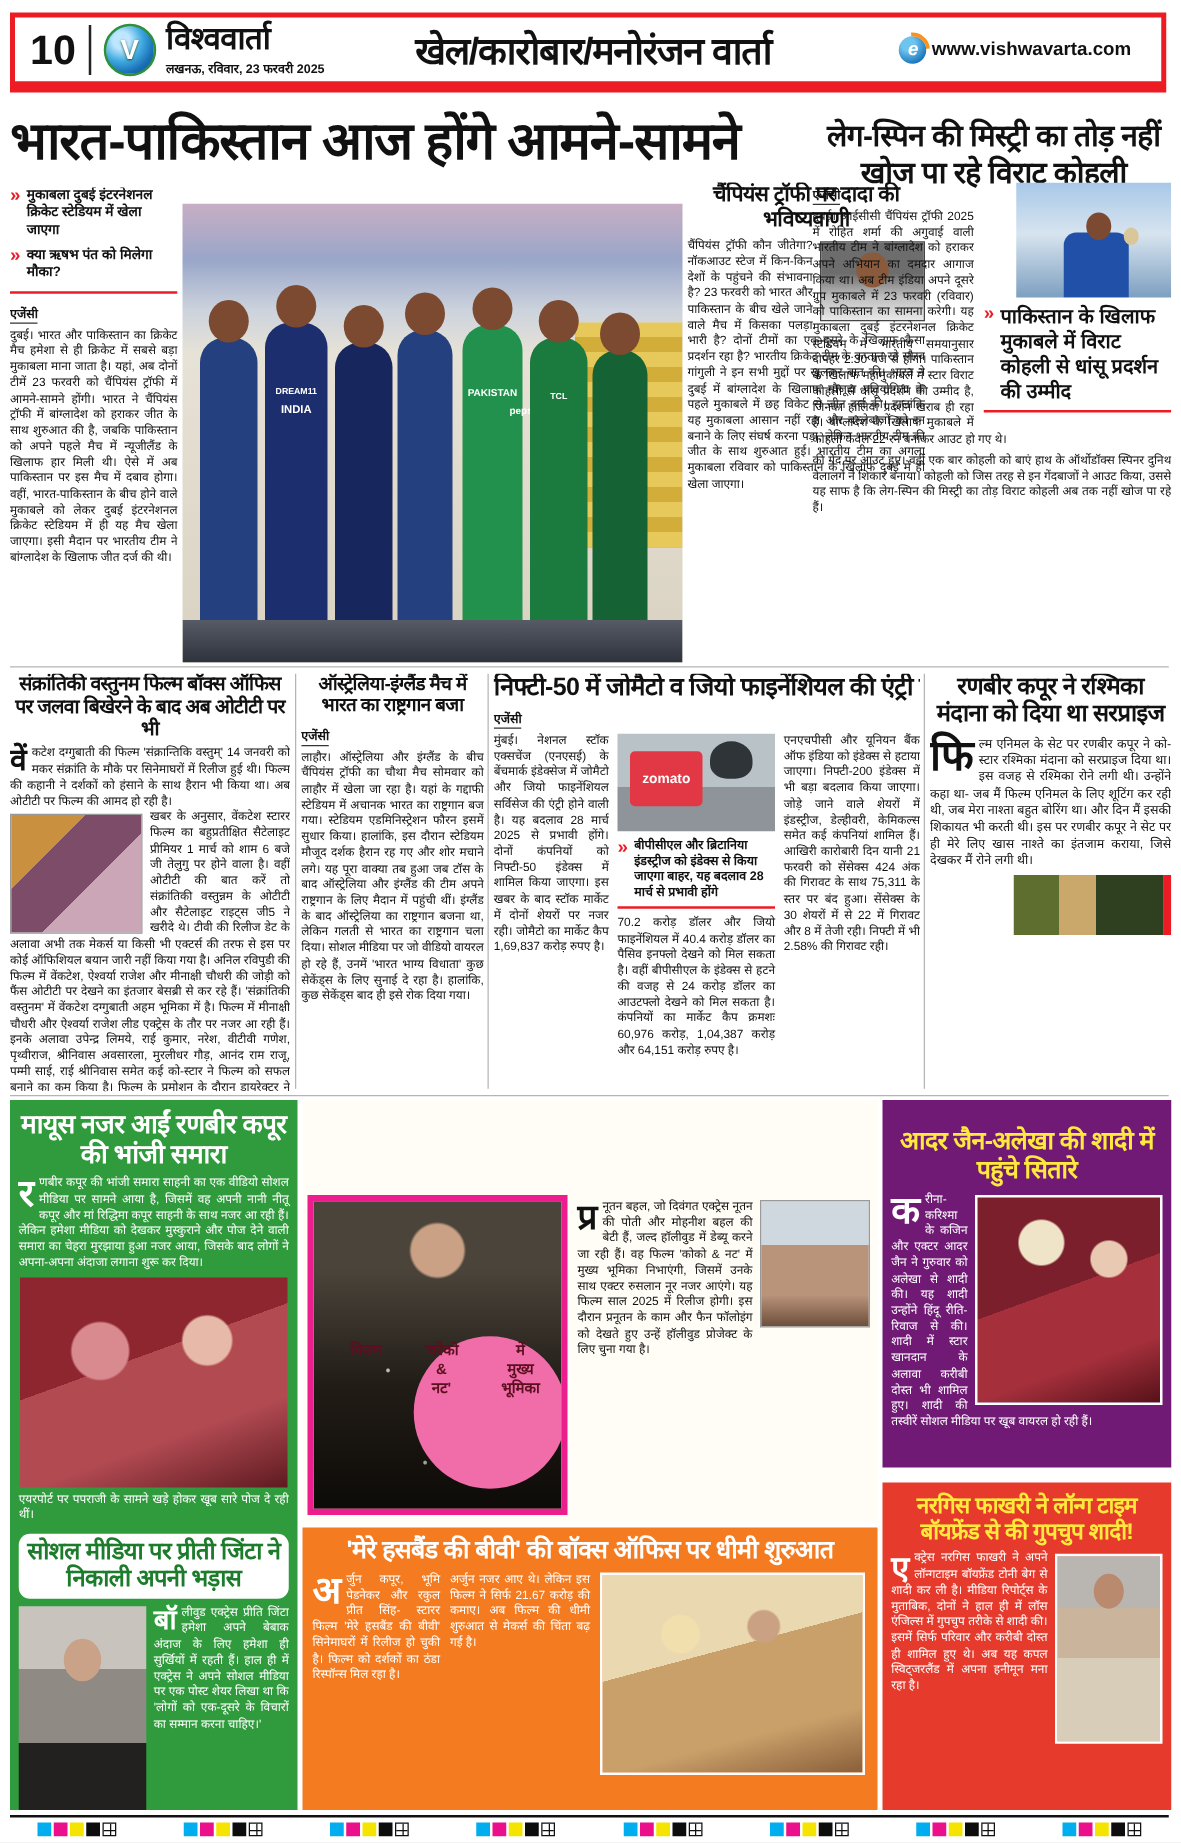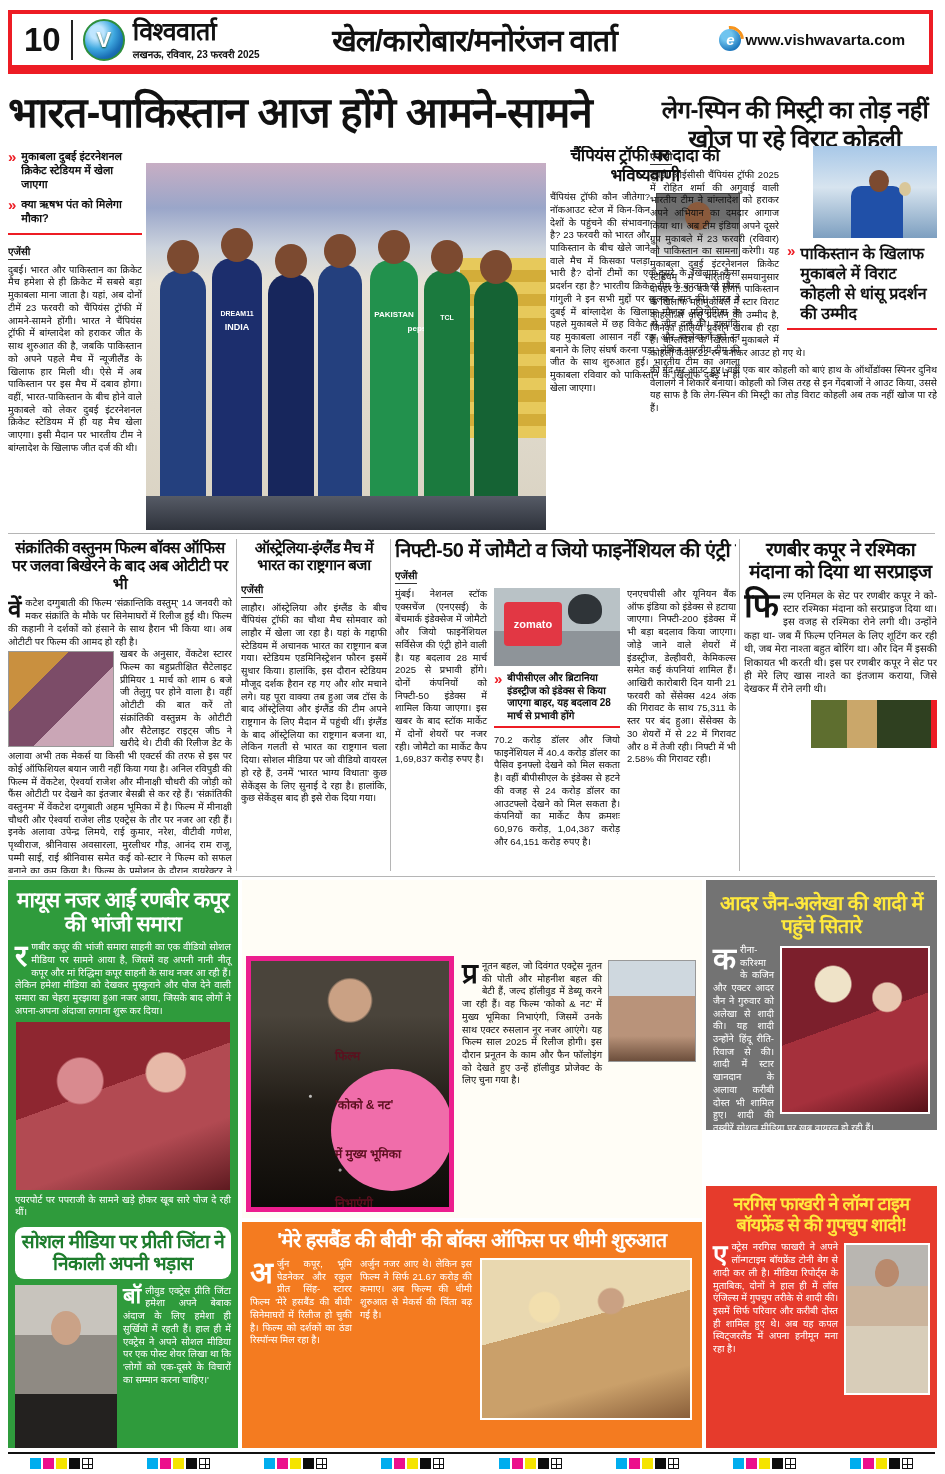--- a/index.html
+++ b/index.html
@@ -57,39 +57,39 @@
   .sank-photo { float:left; width:106px; height:96px; margin:3px 6px 2px 0; background:linear-gradient(135deg,#c9903f 0 30%,#7c4c68 30% 60%,#caa6b6 60% 100%); border:1px solid #999; }
   .zomato-photo { width:100%; height:78px; background:linear-gradient(180deg,#b9c2c6 0 55%,#8e9499 55% 100%); }
   .zomato-bag { position:absolute; left:10px; top:14px; width:58px; height:44px; background:#e23744; border-radius:4px; color:#fff; font-weight:700; font-size:11px; display:flex; align-items:center; justify-content:center; }
   .zomato-helmet { position:absolute; right:18px; top:6px; width:34px; height:30px; border-radius:50% 50% 40% 40%; background:#2f3438; }
   .ranbir-photo { float:right; width:126px; height:48px; margin:4px 0 0 5px; background:linear-gradient(90deg,#5e6e2f 0 30%,#caa76a 30% 55%,#2f4020 55% 100%); border-right:6px solid #ed1c24; }
   .samara-photo { width:214px; height:168px; margin:4px auto; background:radial-gradient(circle at 30% 35%, #d98a8f 0 12%, transparent 13%),radial-gradient(circle at 70% 30%, #e7b9a8 0 10%, transparent 11%),linear-gradient(160deg,#8e2630 0 40%,#b24a52 40% 70%,#5e1a20 100%); }
   .preity-photo { flex:0 0 102px; height:168px; background:linear-gradient(180deg,#c8c4bd 0 30%,#8f8a83 30% 65%,#23211f 65% 100%); }
   .preity-photo::before { content:""; position:absolute; left:50%; top:26px; transform:translateX(-50%); width:30px; height:34px; border-radius:50%; background:#caa287; }
   .pranutan-frame { left:4px; top:76px; width:208px; height:256px; border:5px solid #ec1e8e; background:radial-gradient(circle at 50% 16%, #caa184 0 9%, transparent 10%),linear-gradient(180deg,#4a443b 0 22%,#211c16 60%,#0d0b08 100%); }
   .spark { position:absolute; inset:0; background:radial-gradient(circle at 30% 55%, rgba(255,255,255,.7) 0 1px, transparent 2px),radial-gradient(circle at 60% 70%, rgba(255,255,255,.6) 0 1px, transparent 2px),radial-gradient(circle at 45% 85%, rgba(255,255,255,.6) 0 1px, transparent 2px),radial-gradient(circle at 75% 50%, rgba(255,255,255,.5) 0 1px, transparent 2px); }
-  .badge { position:absolute; right:-4px; bottom:16px; width:122px; height:122px; border-radius:50%; background:#f06daa; color:#5c0f1e; font-weight:900; font-size:12px; display:flex; flex-direction:column; justify-content:center; line-height:1.25; padding:4px;gap:34px; }
+  .badge { position:absolute; right:-4px; bottom:16px; width:122px; height:122px; border-radius:50%; background:#f06daa; color:#5c0f1e; font-weight:900; font-size:12px; text-align:center; display:flex; flex-direction:row; justify-content:center; line-height:1.25; padding:4px;gap:34px; }
   .pranutan-face { float:right; width:88px; height:102px; margin:0 0 4px 6px; background:linear-gradient(180deg,#cfd8df 0 35%,#b9937a 35% 75%,#6d4f3c 100%); border:1px solid #999; }
   .aadar-photo { float:right; width:150px; height:168px; margin:2px 0 2px 6px; background:radial-gradient(circle at 35% 22%, #efe3c8 0 11%, transparent 12%),radial-gradient(circle at 72% 30%, #e9c9b2 0 9%, transparent 10%),linear-gradient(160deg,#7c1f2c 0 45%,#a5303c 45% 75%,#561118 100%); border:2px solid #fff; }
   .husband-photo { flex:0 0 212px; height:162px; background:radial-gradient(circle at 30% 30%, #f2dfae 0 8%, transparent 9%),radial-gradient(circle at 62% 26%, #caa183 0 7%, transparent 8%),linear-gradient(165deg,#e9d8b0 0 40%,#caa06a 40% 75%,#8a5f3a 100%); border:2px solid #fff; }
   .nargis-photo { float:right; width:86px; height:152px; margin:2px 0 2px 6px; background:linear-gradient(180deg,#b9b6b1 0 28%,#cbb49c 28% 55%,#d8cdb9 55% 100%); border:2px solid #fff; }
   .nargis-photo::before { content:""; position:absolute; left:50%; top:14px; transform:translateX(-50%); width:24px; height:28px; border-radius:50%; background:#b98a6d; }
 
   
   .green-panel { left:8px; top:880px; width:230px; height:568px; background:#2f9b3c; padding:8px 7px; }
   .green-panel .sec-headline { color:#fff; font-size:21px; }
   .green-panel .body-txt { color:#fff; }
   .white-band { background:#fff; border-radius:9px; padding:4px 3px; margin:8px 0 6px 0; }
   .white-band .sec-headline { color:#1d7c2c; font-size:19px; }
   .pranutan-sec { left:242px; top:880px; width:460px; height:338px; background:#fffdf6; }
   .pranutan-headline { font-size:27px; color:#e8511d; }
   .orange-panel { left:242px; top:1222px; width:460px; height:226px; background:#f47b20; padding:7px 8px; }
   .orange-panel .sec-headline { color:#fff; font-size:20px; white-space:nowrap; }
   .orange-panel .body-txt { color:#fff; }
-  .red-panel1 { left:706px; top:880px; width:231px; height:250px; background:#737373; padding:12px 7px; }
+  .red-panel1 { left:706px; top:880px; width:231px; height:294px; background:#701a75; padding:22px 7px; }
   .red-panel2 { left:706px; top:1186px; width:231px; height:262px; background:#e63b2c; padding:8px 7px; }
   .red-panel1 .sec-headline, .red-panel2 .sec-headline { color:#ffe93c; }
   .red-panel1 .sec-headline { font-size:20px; }
   .red-panel2 .sec-headline { font-size:18px; }
   .red-panel1 .body-txt, .red-panel2 .body-txt { color:#fff; }
 
   
   .bottom-rule { left:8px; top:1452px; width:927px; height:2px; background:#111; }
   .regrow { left:8px; top:1458px; width:927px; display:flex; justify-content:space-between; padding:0 22px; }
   .reggroup { display:flex; gap:2px; }

